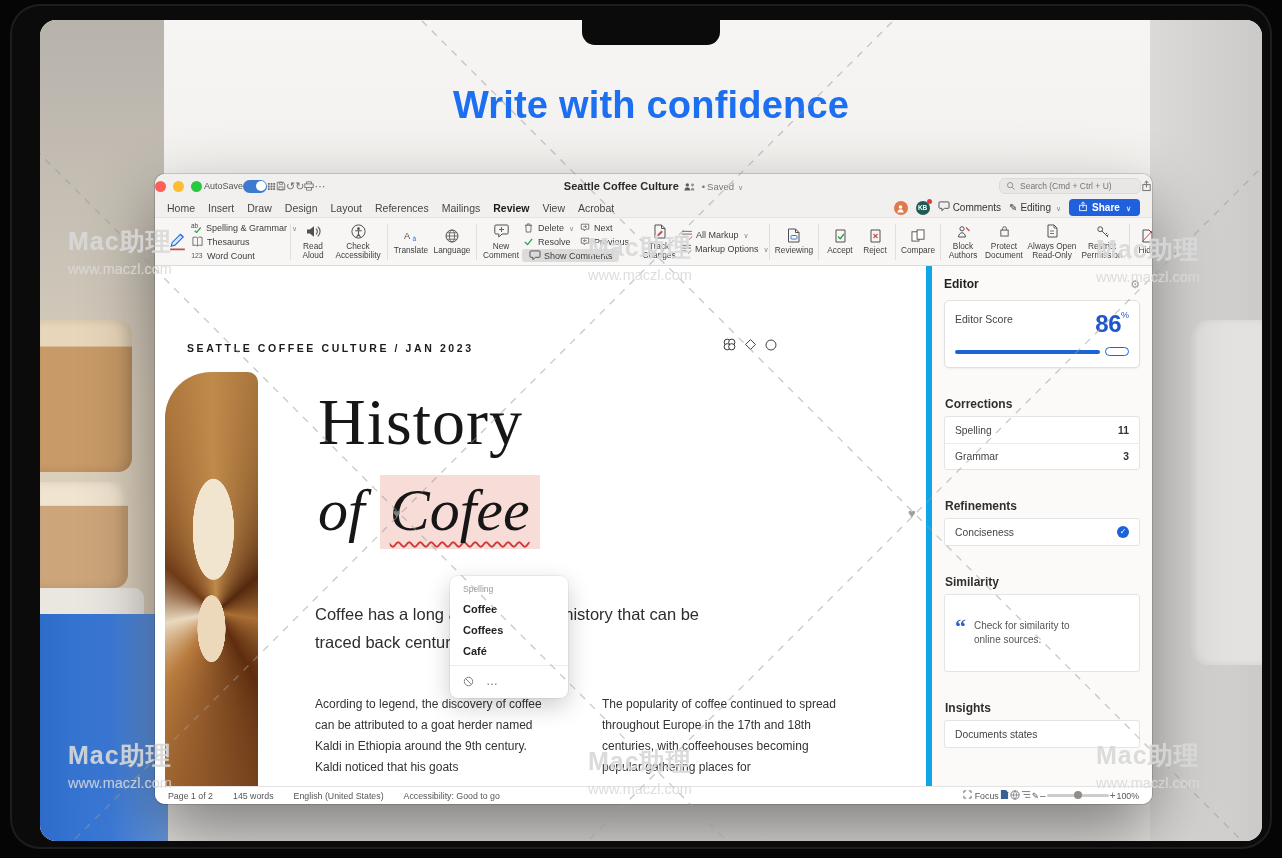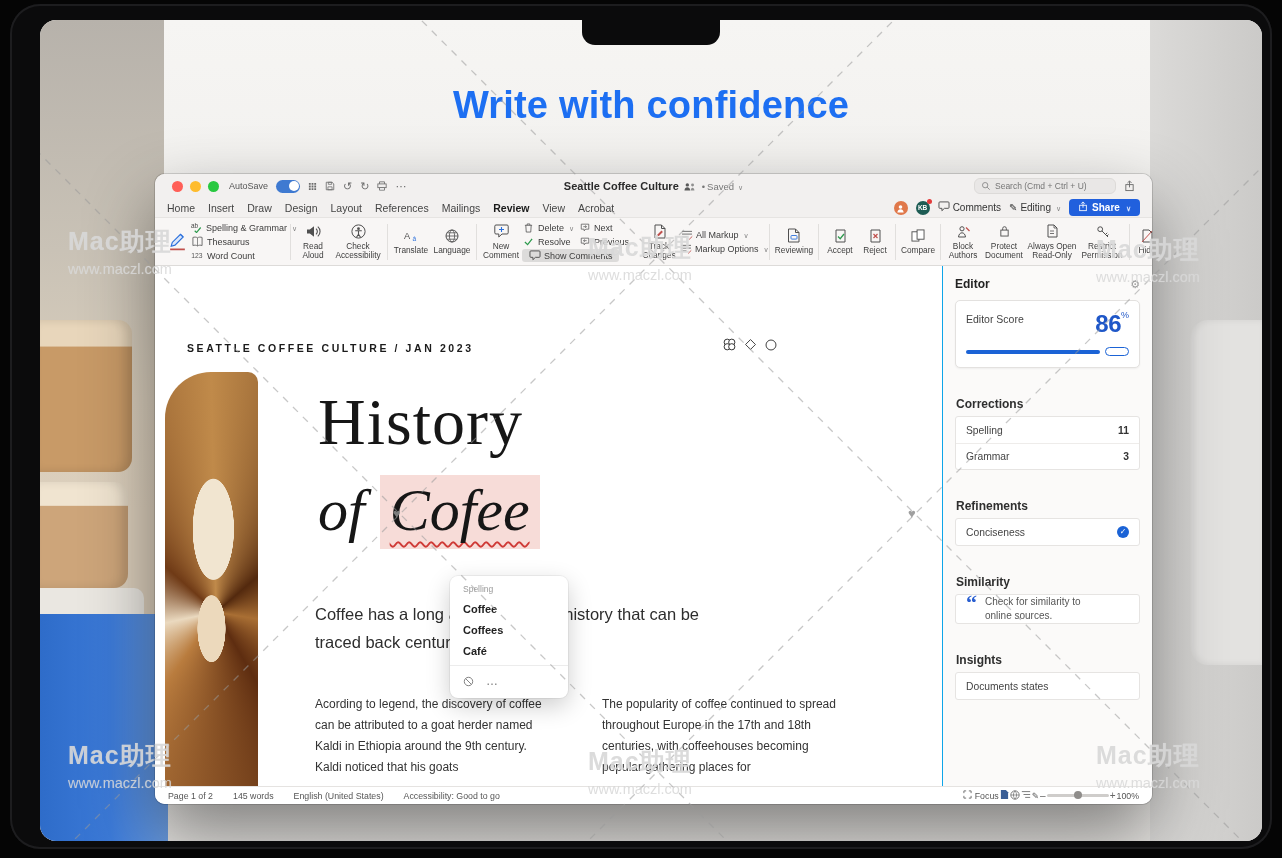--- a/index.html
+++ b/index.html
@@ -18,21 +18,21 @@
   .bg-white-strip{position:absolute;left:0;top:568px;width:104px;height:42px;background:#eae7e1;border-radius:0 10px 10px 0}
   .bg-blue{position:absolute;left:0;top:594px;width:128px;bottom:0;background:linear-gradient(90deg,#2e6cc9 0%,#3c7ad8 55%,#6b9de2 100%)}
   .bg-right{position:absolute;right:0;top:0;width:112px;bottom:0;background:linear-gradient(270deg,#cbcac8,#dbdad8);z-index:1}
   .bg-right-panel{position:absolute;right:0;top:300px;width:72px;height:345px;background:#e3e2e0;border-radius:18px 0 0 18px;box-shadow:inset 3px 0 7px rgba(0,0,0,.07)}
 
   .hero{position:absolute;left:0;right:0;top:64px;text-align:center;font-size:38px;font-weight:700;color:#1d6ff2;letter-spacing:.2px;z-index:3}
 
   
   .win{position:absolute;left:115px;top:154px;width:997px;height:630px;border-radius:10px;background:#fff;box-shadow:0 30px 70px rgba(0,0,0,.45),0 0 0 1px rgba(0,0,0,.14);overflow:hidden;z-index:10}
 
-  .titlebar{height:24px;background:#f2f0ef;display:flex;align-items:center;gap:8px;padding:0 17px;position:relative}
+  .titlebar{height:24px;background:#f2f0ef;display:flex;align-items:center;padding:0 0;position:relative}
   .lights{display:flex;gap:7px;margin-right:2px}
   .tl{width:11px;height:11px;border-radius:50%;display:inline-block}
   .tl.red{background:#ff5f57}.tl.yellow{background:#febc2e}.tl.green{background:#28c840}
   .autosave-label{font-size:9px;color:#555}
   .toggle{width:24px;height:13px;border-radius:7px;background:#3f7ad1;position:relative;display:inline-block;flex:none}
   .knob{position:absolute;right:1.5px;top:1.5px;width:10px;height:10px;border-radius:50%;background:#fff}
   .tb-ico{font-size:11px;color:#6b6b6b;display:inline-flex;align-items:center;line-height:1}
   .title-center{position:absolute;left:50%;transform:translateX(-50%);display:flex;align-items:center;gap:5px;white-space:nowrap}
   .doc-title{font-size:11px;font-weight:700;color:#2b2b2b}
   .saved{font-size:9.5px;color:#777;display:inline-flex;align-items:center;gap:2px}
@@ -86,40 +86,40 @@
   .dcol{position:absolute;top:428px;font-size:12px;line-height:1.75;color:#333}
   .c1col{left:160px;width:240px}
   .c2col{left:447px;width:247px}
   .popup{position:absolute;left:295px;top:310px;width:118px;background:#fff;border-radius:8px;box-shadow:0 8px 24px rgba(0,0,0,.2),0 0 0 1px rgba(0,0,0,.05);padding:8px 0 6px;z-index:5}
   .pop-head{font-size:8.5px;color:#999;padding:0 13px 4px}
   .pop-item{font-size:11px;font-weight:700;color:#222;padding:4.5px 13px}
   .pop-sep{height:1px;background:#ececec;margin:4px 0}
   .pop-foot{display:flex;align-items:center;gap:12px;padding:3px 13px 1px;color:#777}
   .pop-more{font-size:12px;color:#777;letter-spacing:1px;line-height:.6}
 
-  .pane{width:210px;background:#fbfaf9;border-left:1px solid #0ea5e9;padding:11px 12px;font-size:10.5px;color:#3a3a3a;flex:none}
+  .pane{width:226px;background:#fbfaf9;border-left:6px solid #0ea5e9;padding:11px 12px;font-size:10.5px;color:#3a3a3a;flex:none}
   .pane-head{display:flex;align-items:center;justify-content:space-between}
   .pane-title{font-size:12px;font-weight:700;color:#222}
   .gear{color:#999;font-size:11px}
   .score-card{margin-top:9px;background:#fff;border:1px solid #e3e1df;border-radius:5px;padding:9px 10px 11px;box-shadow:0 1px 2px rgba(0,0,0,.05)}
   .score-row{display:flex;justify-content:space-between;align-items:flex-start}
   .score-label{font-size:10.5px;color:#444;margin-top:3px}
   .score-val b{font-size:24px;font-weight:700;color:#1f57c8;letter-spacing:-.5px}
   .score-val i{font-style:normal;font-size:9px;color:#1f57c8;vertical-align:top}
   .score-bar{margin-top:9px;display:flex;align-items:center;gap:5px}
   .score-fill{flex:1;height:4px;border-radius:2px;background:#1b63d6}
   .pillend{width:24px;height:9px;border-radius:5px;border:1.5px solid #1b63d6;background:#fff;flex:none}
   .sec-title{margin:29px 1px 5px;font-size:12px;font-weight:700;color:#2f2f2f}
   .rowlist{border:1px solid #e6e4e2;border-radius:3px;background:#fff}
   .prow{display:flex;justify-content:space-between;align-items:center;height:26px;padding:0 10px;border-top:1px solid #eeecea;font-size:10.3px;color:#444}
   .prow:first-child{border-top:none}
   .prow b{font-weight:700;color:#333}
   .bluecheck{width:12px;height:12px;border-radius:50%;background:#1b63d6;position:relative;flex:none}
   .bluecheck::after{content:"✓";color:#fff;font-size:8px;position:absolute;left:2.8px;top:.8px}
-  .sim-card{background:#fff;border:1px solid #e6e4e2;border-radius:3px;padding:0 10px;display:flex;gap:8px;align-items:flex-start}
+  .sim-card{background:#fff;border:1px solid #e6e4e2;border-radius:3px;padding:24px 10px;display:flex;gap:8px;align-items:flex-start}
   .quote{font-family:"Liberation Serif",serif;font-size:22px;line-height:.7;color:#2a5fd0;font-weight:700}
   .quote::before{content:"“"}
   .sim-text{font-size:10px;line-height:1.4;color:#555;width:122px}
 
   .statusbar{height:18px;background:#fff;border-top:1px solid #e5e3e1;display:flex;align-items:center;gap:20px;padding:0 13px;font-size:8.8px;color:#555}
   .sb{white-space:nowrap}
   .sb-right{margin-left:auto;display:flex;align-items:center;gap:1px}
   .focus-btn{display:inline-flex;gap:3px;align-items:center}
   .zbtn{font-size:10px;color:#666;line-height:1}
   .zslider{width:62px;height:3px;background:#cfcdcb;border-radius:2px;position:relative}

